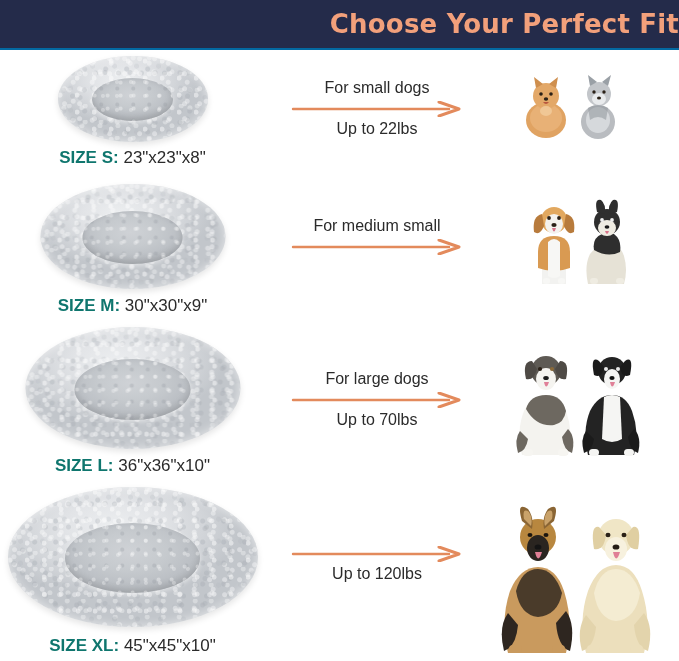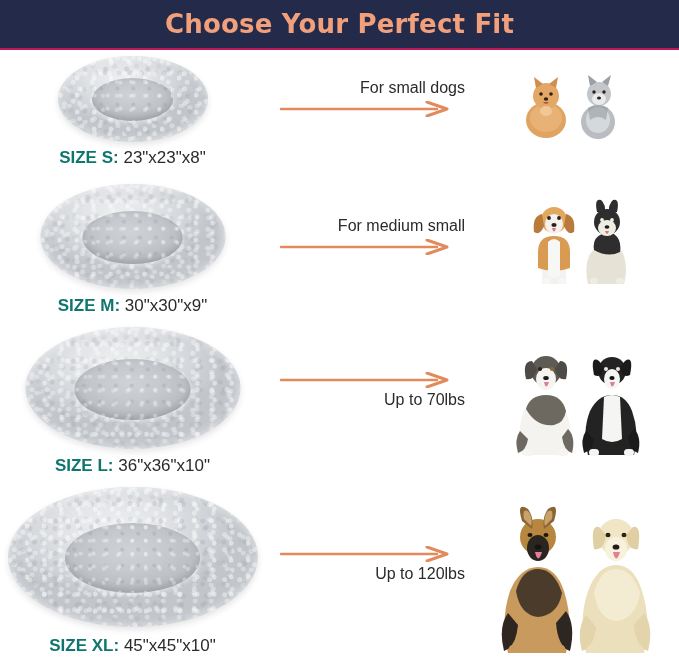--- a/index.html
+++ b/index.html
@@ -12,24 +12,24 @@
     background: #ffffff;
     font-family: "Liberation Sans", sans-serif;
     overflow: hidden;
     position: relative;
   }
 
   
   .header {
     height: 50px;
     background: #242b4a;
-    border-bottom: 2px solid #be185d;
+    border-bottom: 2px solid #0369a1;
     display: flex;
     align-items: center;
-    justify-content: center;
+    justify-content: flex-end;
     box-sizing: border-box;
   }
   .header-title {
     color: #f2a07b;
     font-size: 26px;
     font-weight: bold;
     letter-spacing: 0.2px;
     font-family: "DejaVu Sans", sans-serif;
   }
 
@@ -149,23 +149,23 @@
   .row-xl .size-label { top: 155px; }
 
   
   .arrow-col {
     position: relative;
     flex: 0 0 200px;
     height: 100%;
   }
   .arrow-block {
     position: absolute;
-    left: 0;
+    left: 12px;
     width: 200px;
-    text-align: right;
+    text-align: center;
   }
   .row-s  .arrow-block { top: 28px; }
   .row-m  .arrow-block { top: 38px; }
   .row-l  .arrow-block { top: 48px; }
   .row-xl .arrow-block { top: 62px; }
 
   .arrow-caption {
     font-size: 16px;
     color: #2b2b2b;
     line-height: 1.25;
@@ -222,20 +222,21 @@
       </div>
     </div>
 
     <div class="arrow-col">
       <div class="arrow-block">
         <div class="arrow-caption">For small dogs</div>
         <svg class="arrow-graphic" width="180" height="16" viewBox="0 0 180 16">
           <line x1="6" y1="8" x2="162" y2="8" stroke="#e38a5c" stroke-width="2.4" stroke-linecap="round"></line>
           <polyline points="152,1 172,8 152,15" fill="none" stroke="#e38a5c" stroke-width="3" stroke-linecap="round" stroke-linejoin="round"></polyline>
         </svg>
+        <div class="arrow-weight">Up to 22lbs</div>
       </div>
     </div>
 
     <div class="dogs-col">
       <div class="dogs-wrap">
         <svg class="dogs-svg" viewBox="0 0 120 72">
 
           <g>
             <ellipse cx="34" cy="52" rx="20" ry="18" fill="#e0a362"></ellipse>
             <ellipse cx="34" cy="50" rx="16" ry="14" fill="#e8b176"></ellipse>
@@ -338,20 +339,21 @@
         </div>
       </div>
       <div class="size-label">
         <span class="tag">SIZE L:</span>
         <span class="dims">36"x36"x10"</span>
       </div>
     </div>
 
     <div class="arrow-col">
       <div class="arrow-block">
+        <div class="arrow-caption">For large dogs</div>
         <svg class="arrow-graphic" width="180" height="16" viewBox="0 0 180 16">
           <line x1="6" y1="8" x2="162" y2="8" stroke="#e38a5c" stroke-width="2.4" stroke-linecap="round"></line>
           <polyline points="152,1 172,8 152,15" fill="none" stroke="#e38a5c" stroke-width="3" stroke-linecap="round" stroke-linejoin="round"></polyline>
         </svg>
         <div class="arrow-weight">Up to 70lbs</div>
       </div>
     </div>
 
     <div class="dogs-col">
       <div class="dogs-wrap">

